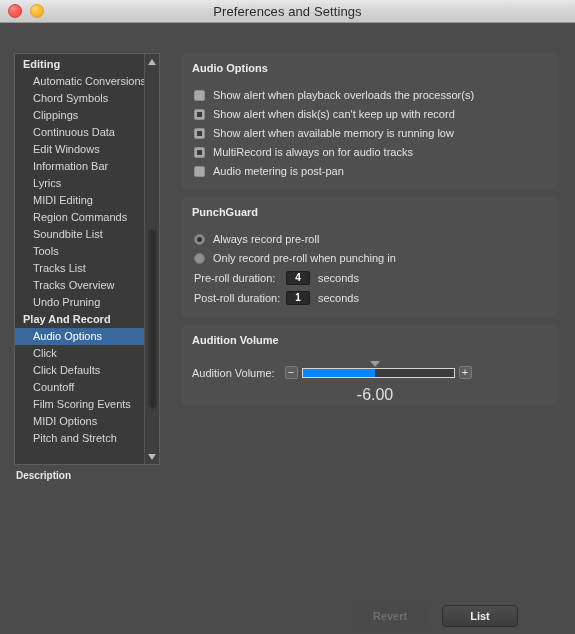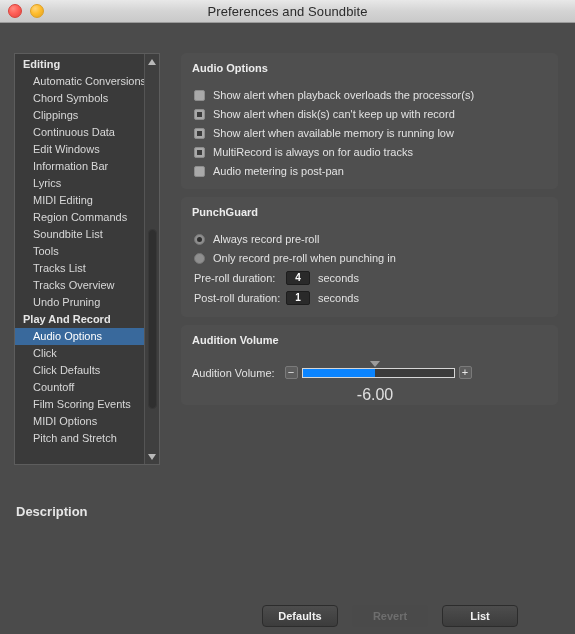--- a/index.html
+++ b/index.html
@@ -137,24 +137,23 @@
     border-radius: 5px;
     background: #2f2f2f;
     border: 1px solid #383838;
     box-sizing: border-box;
   }
 
   .description-label {
     position: absolute;
     left: 16px;
     top: 447px;
-    font-size: 13px;
+    font-size: 10px;
     font-weight: bold;
     color: #e6e6e6;
-    margin-top: 34px;
   }
 
   
   .panel {
     position: absolute;
     left: 181px;
     width: 377px;
     background: #4f4f4f;
     border-radius: 5px;
     box-sizing: border-box;
@@ -347,21 +346,21 @@
   }
 </style>
 </head>
 <body>
 
 <div class="titlebar">
   <div class="traffic">
     <span class="light close"></span>
     <span class="light min"></span>
   </div>
-  <div class="window-title">Preferences and Soundbite</div>
+  <div class="window-title">Preferences and Settings</div>
 </div>
 
 <div class="window">
 
   <div class="sidebar-wrap">
     <div class="sidebar-list" id="sidebar-list">
         <div class="sb-group">Editing</div>
         <div class="sb-item">Automatic Conversions</div>
         <div class="sb-item">Chord Symbols</div>
         <div class="sb-item">Clippings</div>
@@ -455,17 +454,16 @@
       <span class="slider-track">
         <span class="slider-fill" id="slider-fill" style="width: 48%;"></span>
         <span class="slider-marker" id="slider-marker" style="left: 48%;"></span>
         <span class="slider-value" id="slider-value" style="left: 48%;">-6.00</span>
       </span>
       <span class="step-btn">+</span>
     </div>
   </div>
 
   <div class="footer" id="footer-buttons">
-      <div class="btn">Defaults</div>
       <div class="btn disabled">Revert</div>
       <div class="btn">List</div>
     </div>
 </div>
 
 </body></html>

